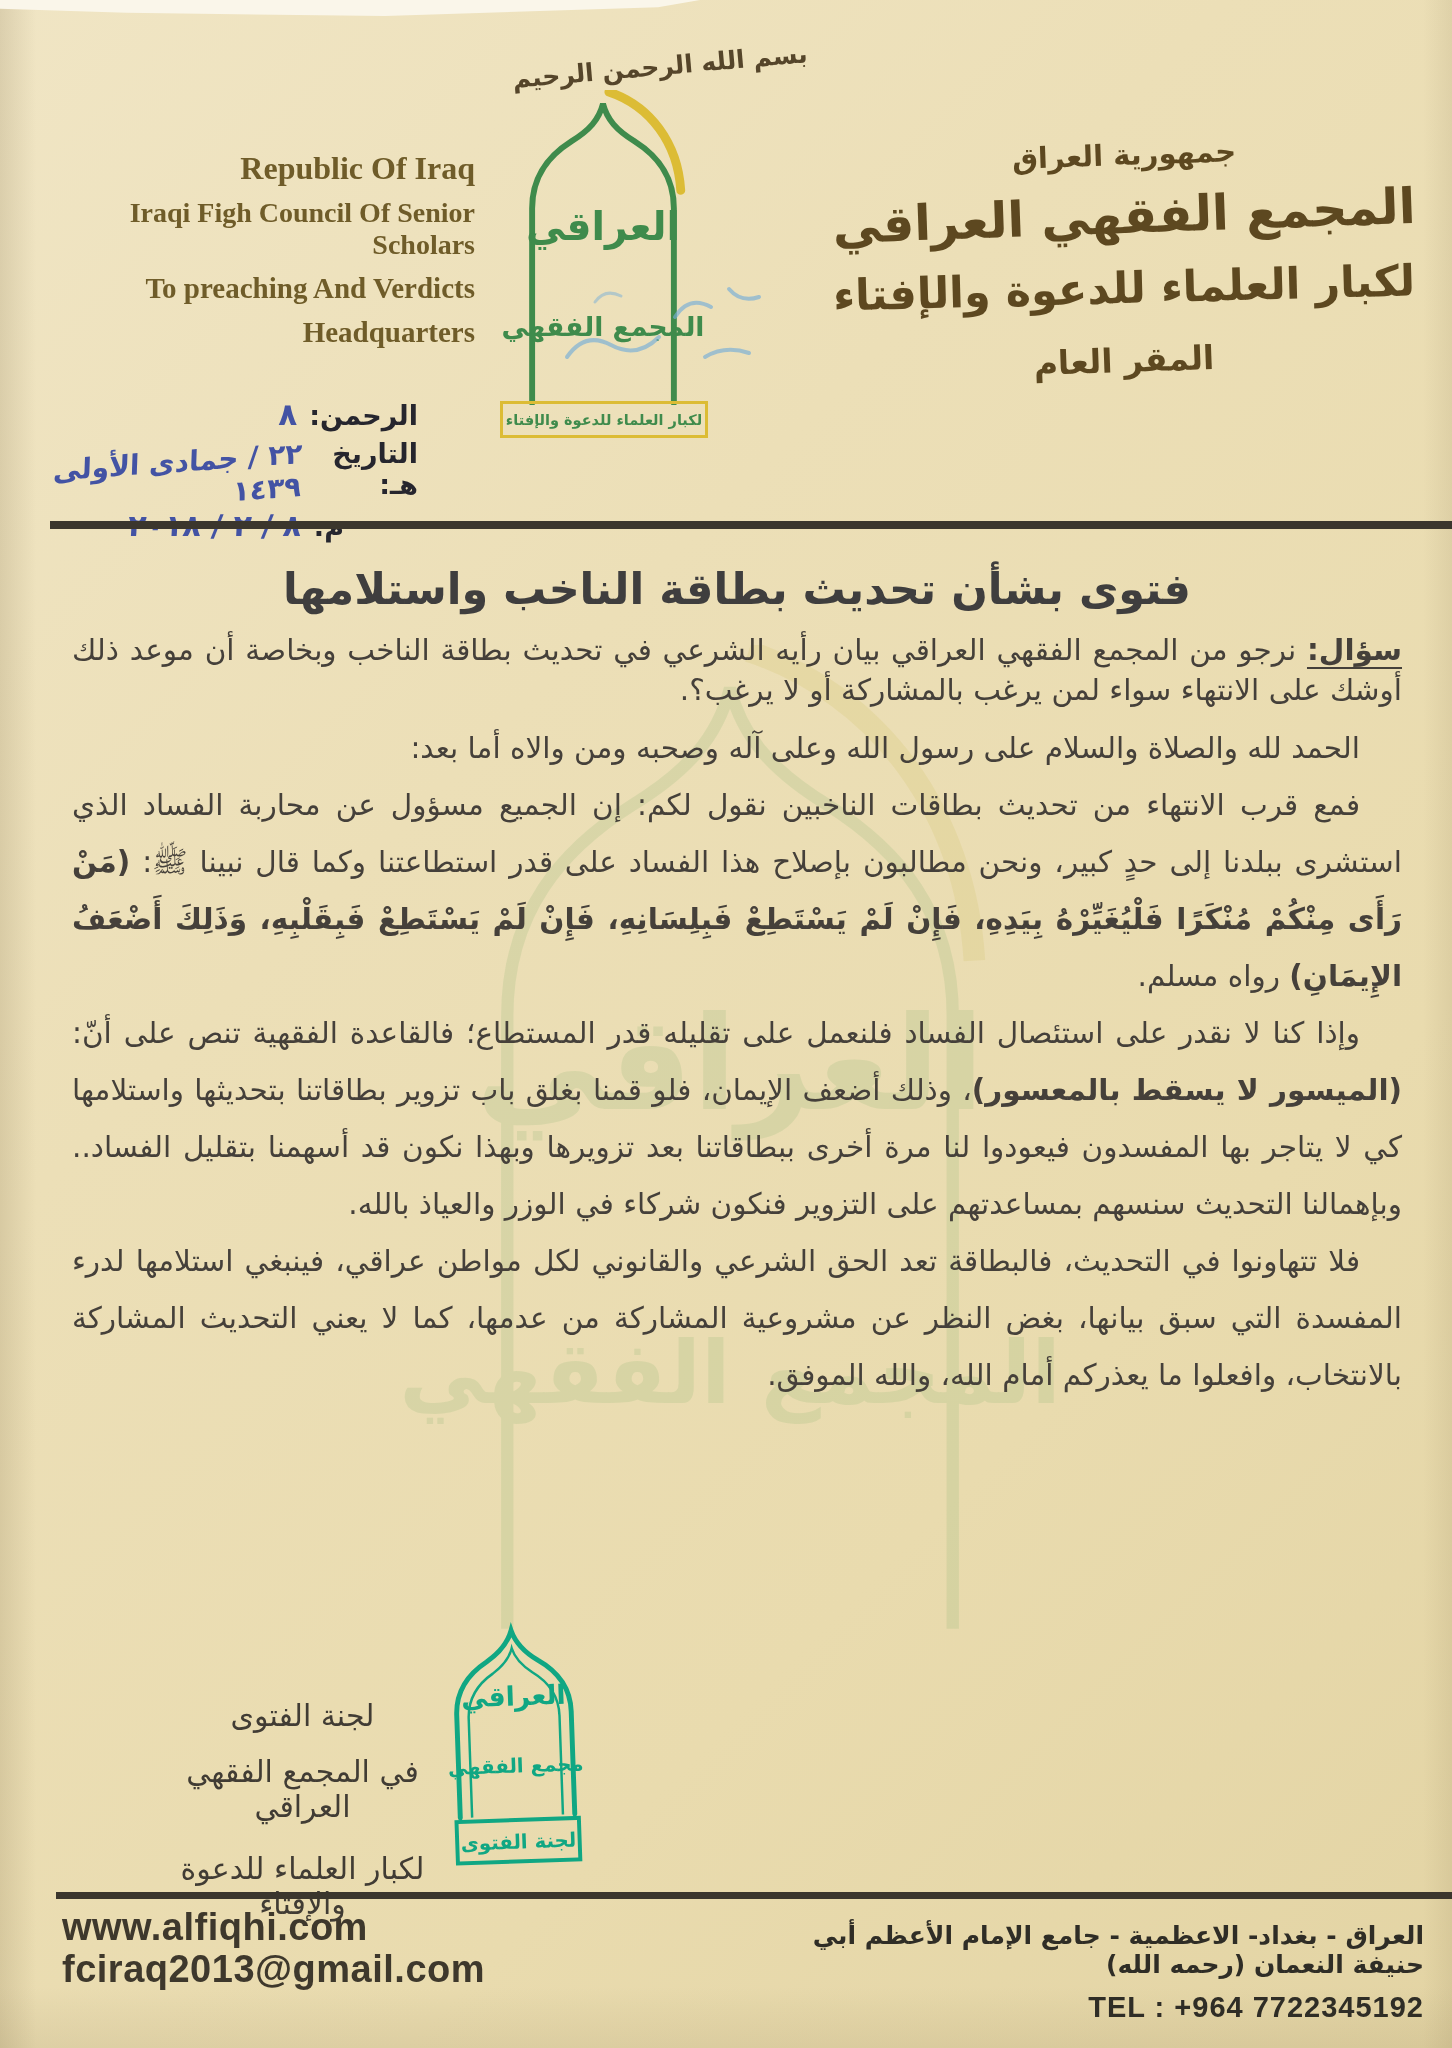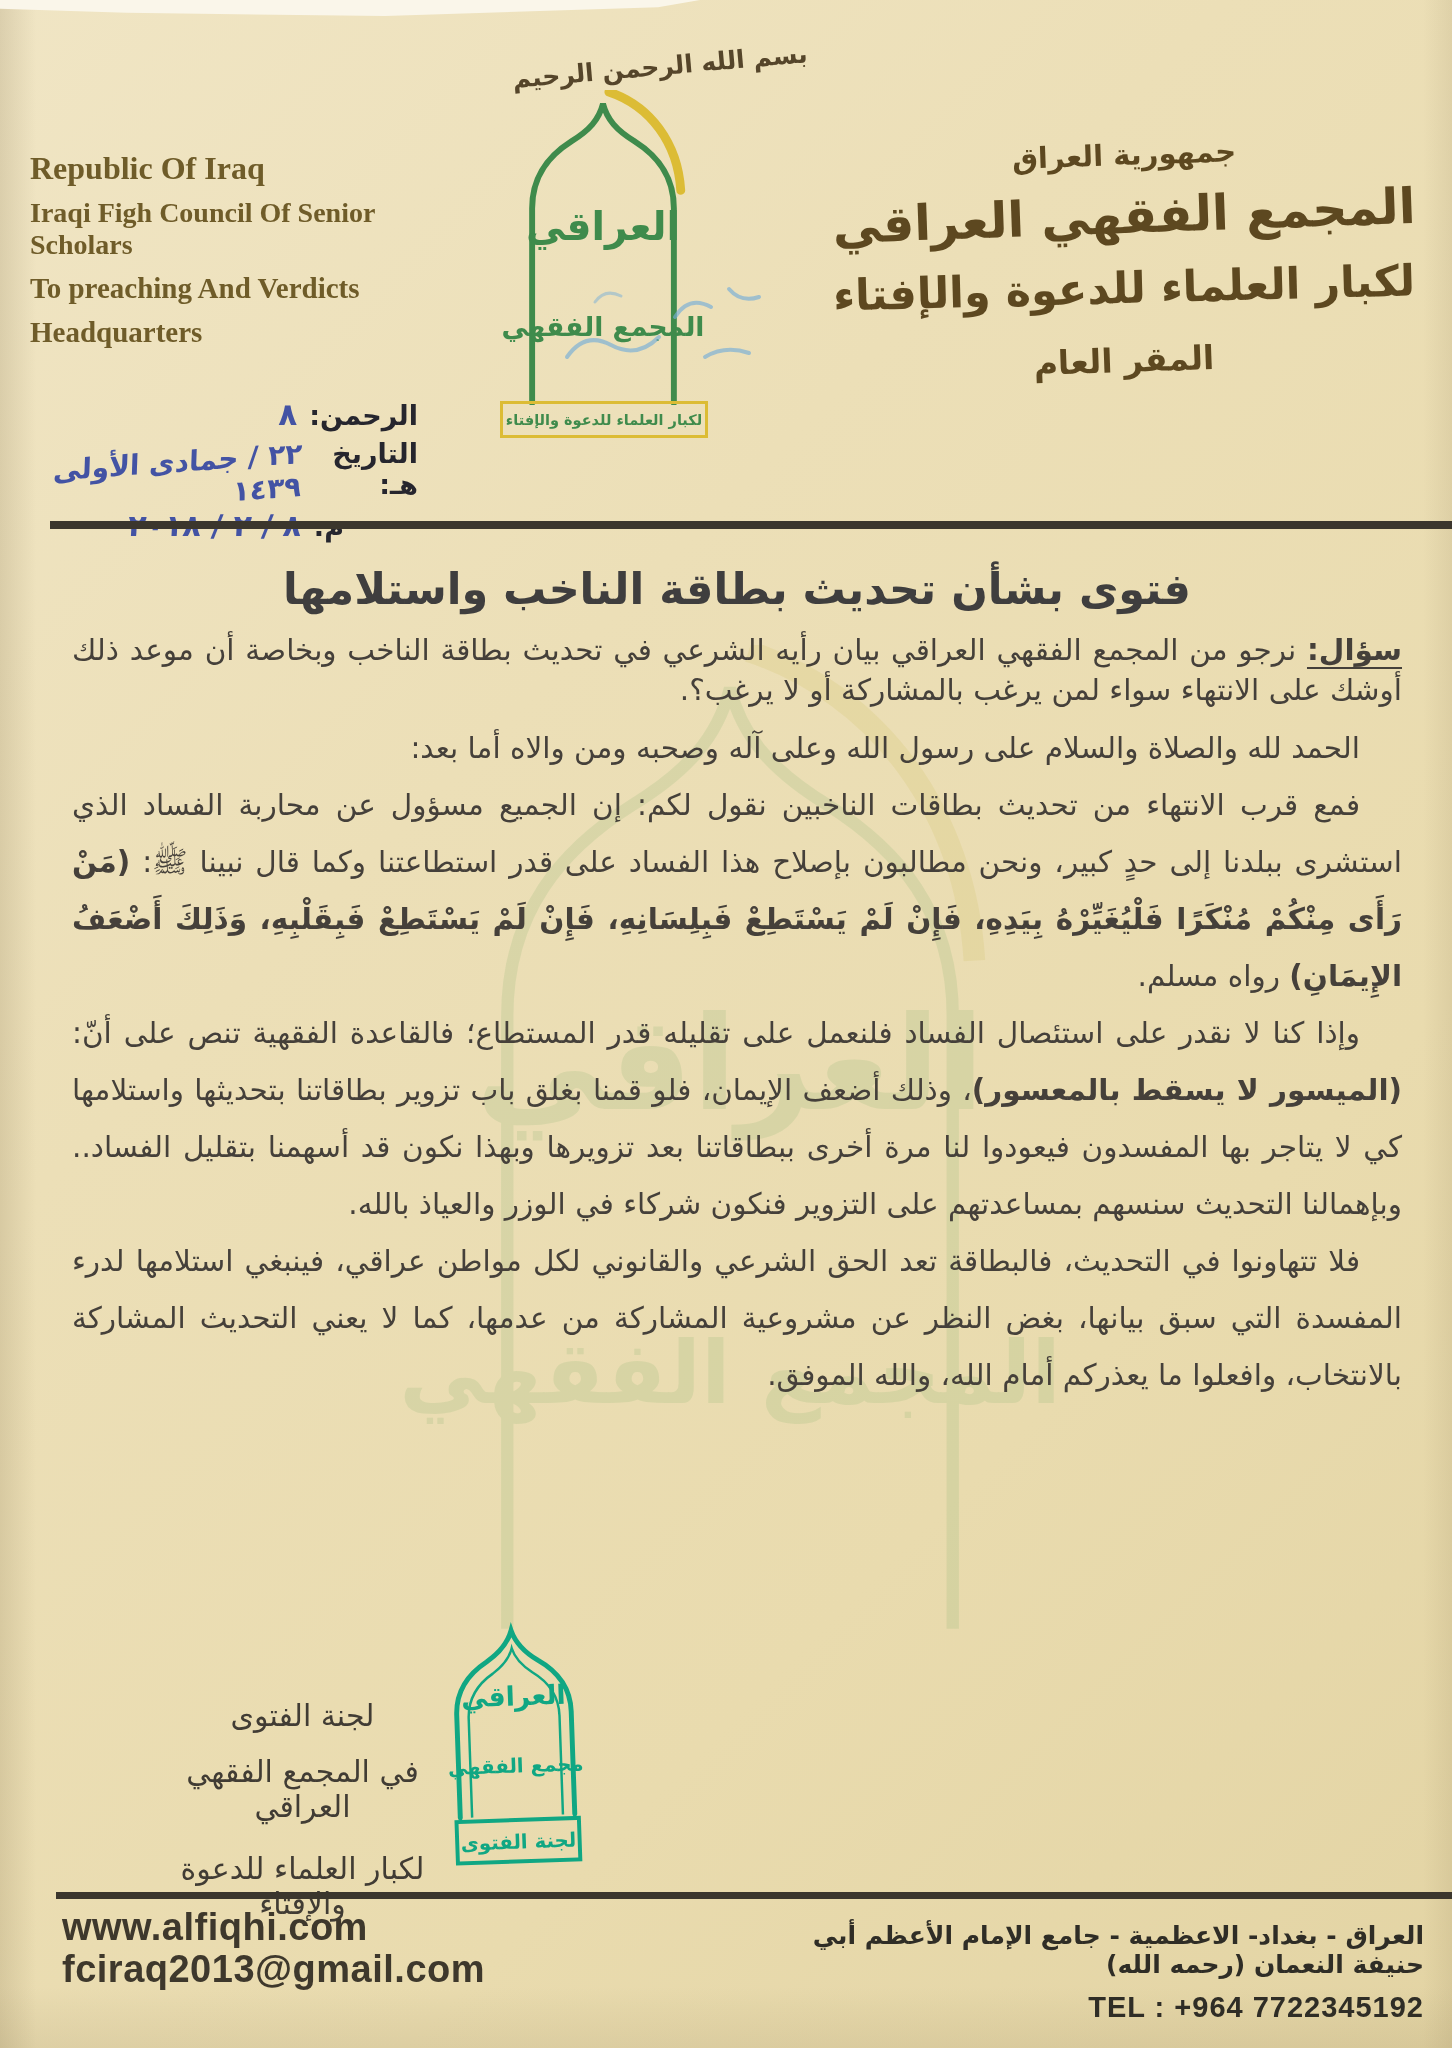--- a/index.html
+++ b/index.html
@@ -17,21 +17,21 @@
       linear-gradient(270deg,rgba(110,92,55,.10),rgba(110,92,55,0) 2%),
       linear-gradient(0deg,rgba(110,92,55,.10),rgba(110,92,55,0) 3%);
   }
   .tear{
     position:absolute; top:0; left:0; width:700px; height:16px; background:#faf6ea;
     clip-path:polygon(0 0,100% 0,94% 45%,55% 100%,18% 80%,0 55%);
   }
 
   
   .en-header{
-    position:absolute; left:30px; top:150px; width:445px; text-align:left;
+    position:absolute; left:30px; top:150px; width:445px; text-align:right;
     color:#6f5c29; font-family:"Liberation Serif",serif; font-weight:bold;
   }
   .en-header .l1{ font-size:32px; margin-bottom:10px; }
   .en-header .l2{ font-size:28px; margin-bottom:11px; }
   .en-header .l3{ font-size:29px; margin-bottom:11px; }
   .en-header .l4{ font-size:29px; }
 
   .bismillah{
     position:absolute; left:505px; top:52px; width:310px; text-align:center;
     font-size:25px; font-weight:bold; color:#55452a; transform:rotate(-5deg);

